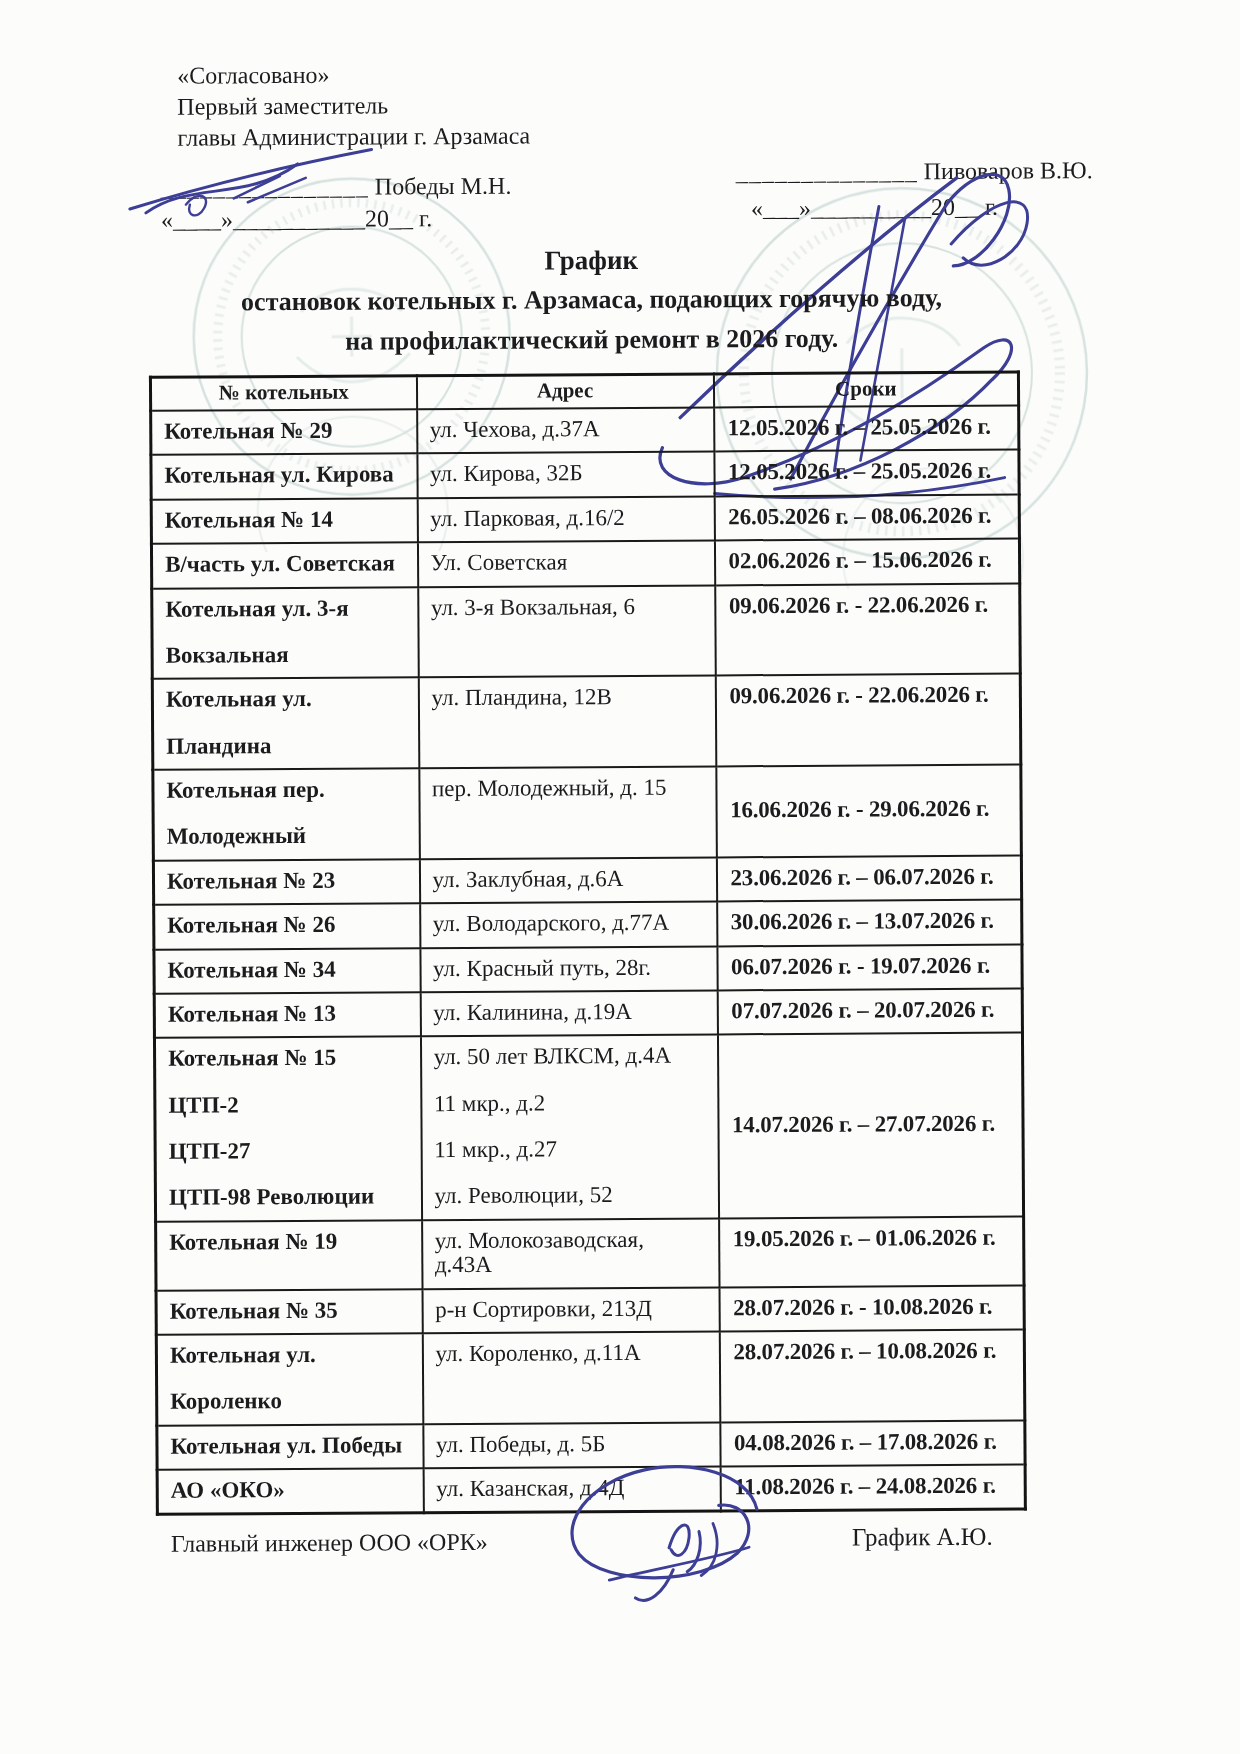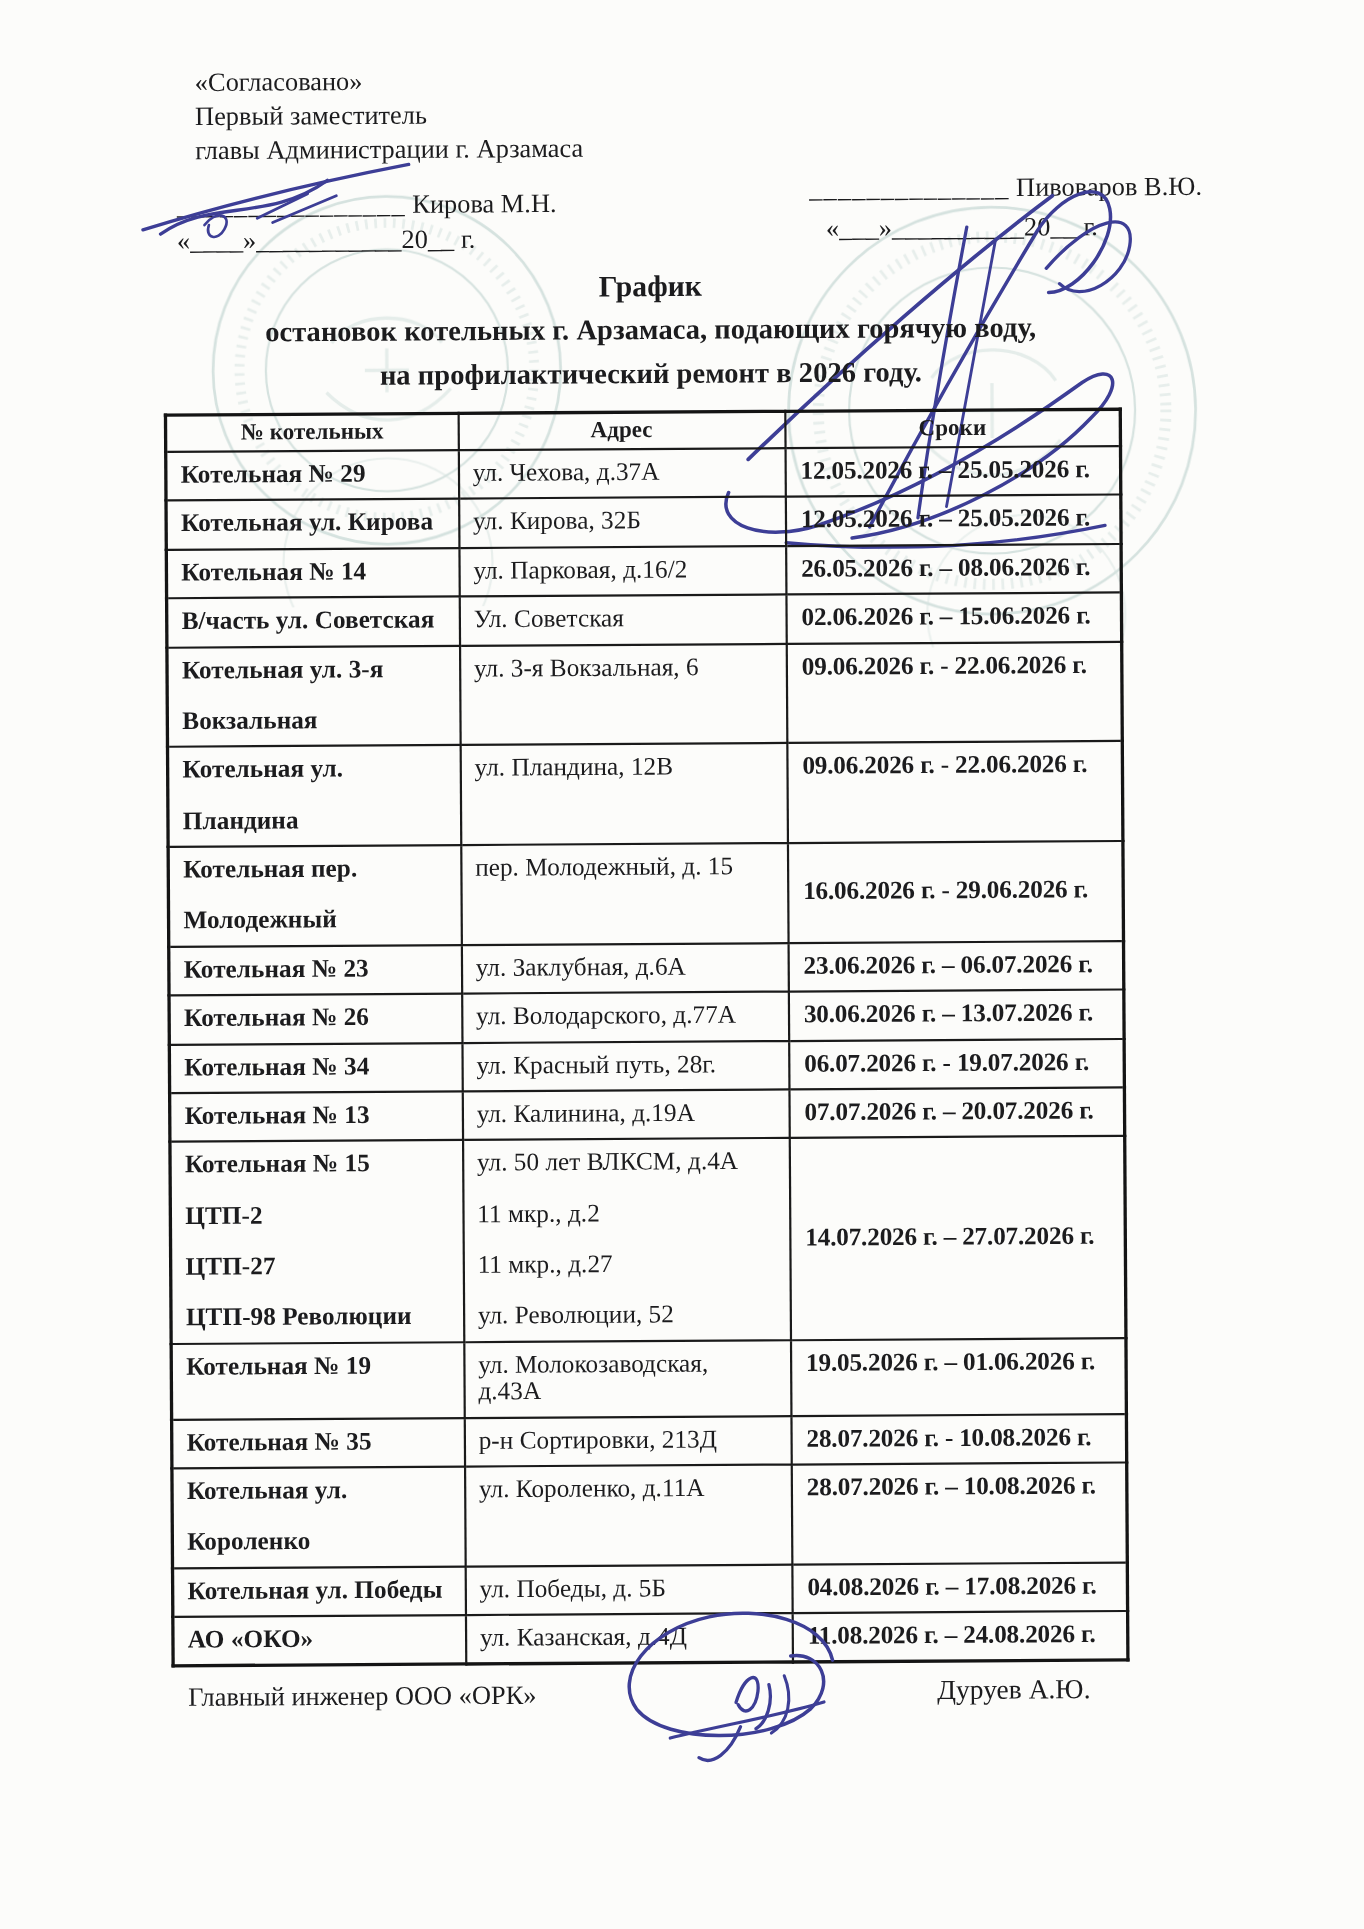--- a/index.html
+++ b/index.html
@@ -82,21 +82,21 @@
       <circle cx="230" cy="390" r="90" stroke-width="2" opacity="0.45"></circle>
     </svg>
 
     <div class="approve approve-left">
       <div>«Согласовано»</div>
       <div>Первый заместитель</div>
       <div>главы Администрации г. Арзамаса</div>
     </div>
     <div class="sigrow sigrow-left">
       <span class="blank">________________</span>
-      <span class="signer">Кирова М.Н.</span>
+      <span class="signer">Победы М.Н.</span>
     </div>
     <div class="daterow daterow-left">«____»___________20__ г.</div>
 
     <div class="sigrow sigrow-right">
       <span class="blank">______________</span>
       <span class="signer">Пивоваров В.Ю.</span>
     </div>
     <div class="daterow daterow-right">«___»__________20__ г.</div>
 
     <svg class="ink" style="left:130px;top:140px;" width="320" height="80" viewBox="0 0 320 80">
@@ -304,16 +304,16 @@
 
     <span class="footer-label">Главный инженер ООО «ОРК»</span>
     <svg class="ink" style="left:545px;top:1452px;" width="240" height="170" viewBox="0 0 240 170">
       <path d="M208,58 C200,22 142,8 96,18 C40,30 8,72 30,102 C56,134 152,134 188,102 C212,78 196,50 170,54" stroke-width="3.2"></path>
       <path d="M120,96 C128,70 142,66 140,86 C138,102 128,110 122,98" stroke-width="3"></path>
       <path d="M150,80 C154,96 148,114 138,120" stroke-width="3"></path>
       <path d="M164,72 C172,92 168,114 152,124" stroke-width="2.8"></path>
       <path d="M124,118 C114,142 98,154 86,146" stroke-width="3"></path>
       <path d="M60,128 C100,118 160,108 200,96" stroke-width="2.8"></path>
     </svg>
-    <span class="footer-name">Дуруев А.Ю.</span>
+    <span class="footer-name">График А.Ю.</span>
 
   </div>
 </div>
 
 </body></html>

